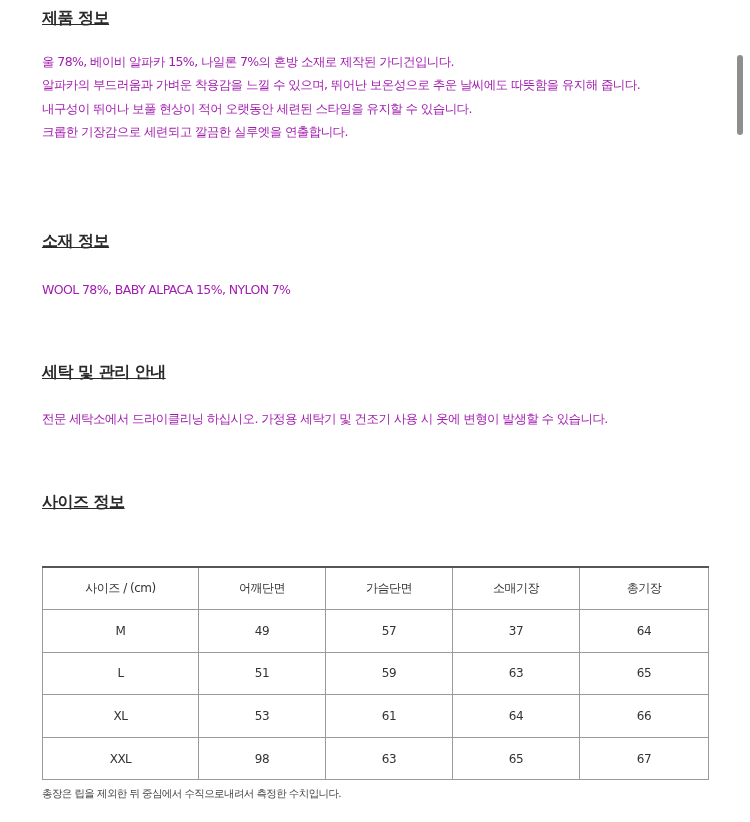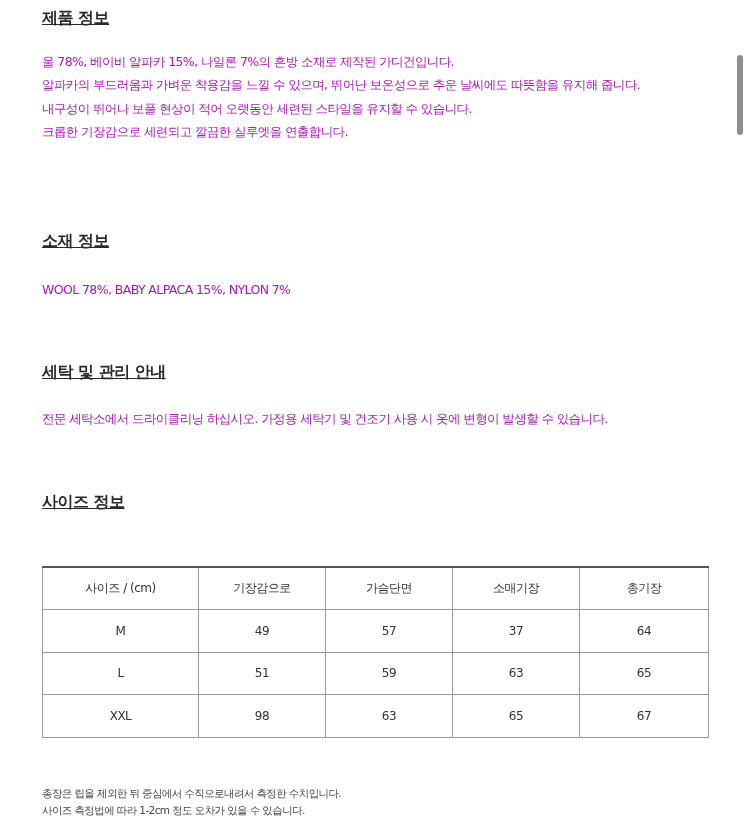--- a/index.html
+++ b/index.html
@@ -39,45 +39,51 @@
   <colgroup>
     <col style="width:156px">
       <col style="width:127px">
       <col style="width:127px">
       <col style="width:127px">
       <col style="width:129px">
   </colgroup>
   <tbody>
       <tr class="head">
     <td>사이즈 / (cm)</td>
-    <td>기장감으로</td>
+    <td>어깨단면</td>
     <td>가슴단면</td>
     <td>소매기장</td>
     <td>총기장</td>
   </tr>
   <tr>
     <td>M</td>
     <td>49</td>
     <td>57</td>
     <td>37</td>
     <td>64</td>
   </tr>
   <tr>
     <td>L</td>
     <td>51</td>
     <td>59</td>
     <td>63</td>
     <td>65</td>
   </tr>
   <tr>
+    <td>XL</td>
+    <td>53</td>
+    <td>61</td>
+    <td>64</td>
+    <td>66</td>
+  </tr>
+  <tr>
     <td>XXL</td>
     <td>98</td>
     <td>63</td>
     <td>65</td>
     <td>67</td>
   </tr>
 </tbody>
   </table>
 
 <div class="note">
   <div>총장은 립을 제외한 뒤 중심에서 수직으로내려서 측정한 수치입니다.</div>
-  <div>사이즈 측정법에 따라 1-2cm 정도 오차가 있을 수 있습니다.</div>
 </div>
 
 </body></html>

